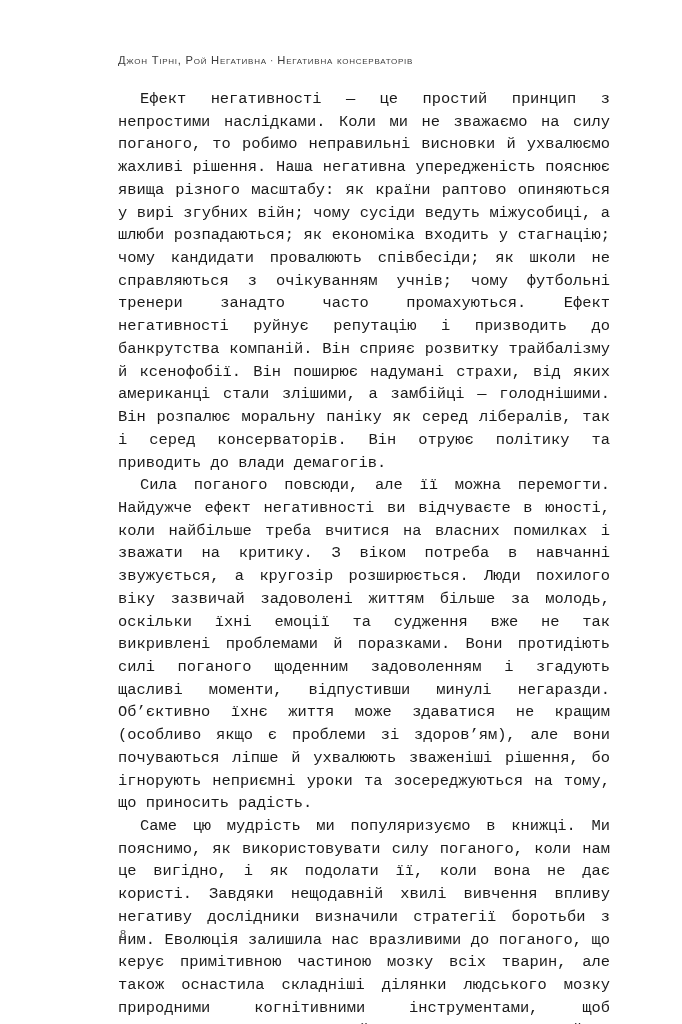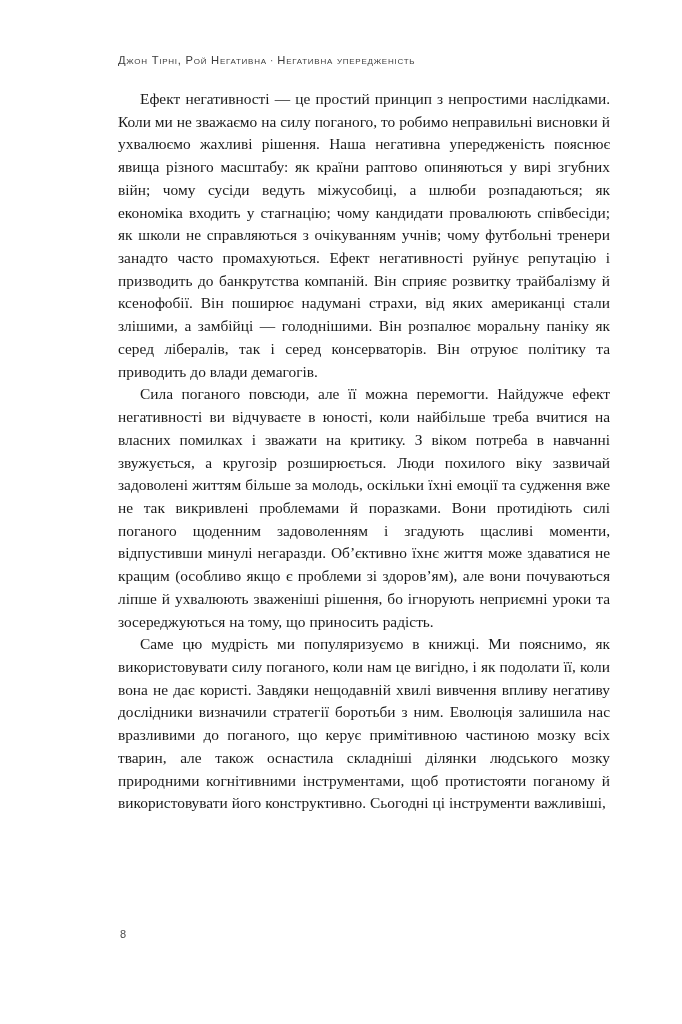--- a/index.html
+++ b/index.html
@@ -52,40 +52,41 @@
   p.para {
     margin: 0;
     text-align: justify;
     text-align-last: left;
     text-justify: inter-word;
     font-size: 15.4px;
     line-height: 22.72px;
     text-indent: 22px;
     hyphens: manual;
     word-spacing: 0.1px;
+    font-family: Liberation Mono, monospace;
   }
 
   
   .folio {
     position: absolute;
     left: 120px;
     top: 928px;
     font-family: "Liberation Sans", "DejaVu Sans", sans-serif;
     font-size: 11px;
     color: #4a4a4a;
     letter-spacing: 0.3px;
   }
 </style>
 </head>
 <body>
 
 <div class="page">
 
   <div class="running-head">
-    <span>Джон Тірні, Рой Негативна</span><span class="sep">·</span><span>Негативна упередженість</span>
+    <span>Джон Тірні, Рой Негативна</span><span class="sep">·</span><span>Негативна консерваторів</span>
   </div>
 
   <div class="textblock">
     <p class="para">Ефект негативності — це простий принцип з непростими на­слідками. Коли ми не зважаємо на силу поганого, то робимо не­правильні висновки й ухвалюємо жахливі рішення. Наша не­гативна упередженість пояснює явища різного масштабу: як країни раптово опиняються у вирі згубних війн; чому сусіди ве­дуть міжусобиці, а шлюби розпадаються; як економіка входить у стагнацію; чому кандидати провалюють співбесіди; як шко­ли не справляються з очікуванням учнів; чому футбольні трене­ри занадто часто промахуються. Ефект негативності руйнує ре­путацію і призводить до банкрутства компаній. Він сприяє роз­витку трайбалізму й ксенофобії. Він поширює надумані страхи, від яких американці стали злішими, а замбійці — голодніши­ми. Він розпалює моральну паніку як серед лібералів, так і се­ред консерваторів. Він отруює політику та приводить до влади демагогів.</p>
     <p class="para">Сила поганого повсюди, але її можна перемогти. Найдужче ефект негативності ви відчуваєте в юності, коли найбільше тре­ба вчитися на власних помилках і зважати на критику. З віком потреба в навчанні звужується, а кругозір розширюється. Лю­ди похилого віку зазвичай задоволені життям більше за молодь, оскільки їхні емоції та судження вже не так викривлені пробле­мами й поразками. Вони протидіють силі поганого щоденним задоволенням і згадують щасливі моменти, відпустивши мину­лі негаразди. Об’єктивно їхнє життя може здаватися не кращим (особливо якщо є проблеми зі здоров’ям), але вони почуваються ліпше й ухвалюють зваженіші рішення, бо ігнорують неприємні уроки та зосереджуються на тому, що приносить радість.</p>
     <p class="para">Саме цю мудрість ми популяризуємо в книжці. Ми пояснимо, як використовувати силу поганого, коли нам це вигідно, і як по­долати її, коли вона не дає користі. Завдяки нещодавній хвилі ви­вчення впливу негативу дослідники визначили стратегії бороть­би з ним. Еволюція залишила нас вразливими до поганого, що керує примітивною частиною мозку всіх тварин, але також осна­стила складніші ділянки людського мозку природними когнітив­ними інструментами, щоб протистояти поганому й використо­вувати його конструктивно. Сьогодні ці інструменти важливіші,</p>
   </div>
 
   <div class="folio">8</div>
 

